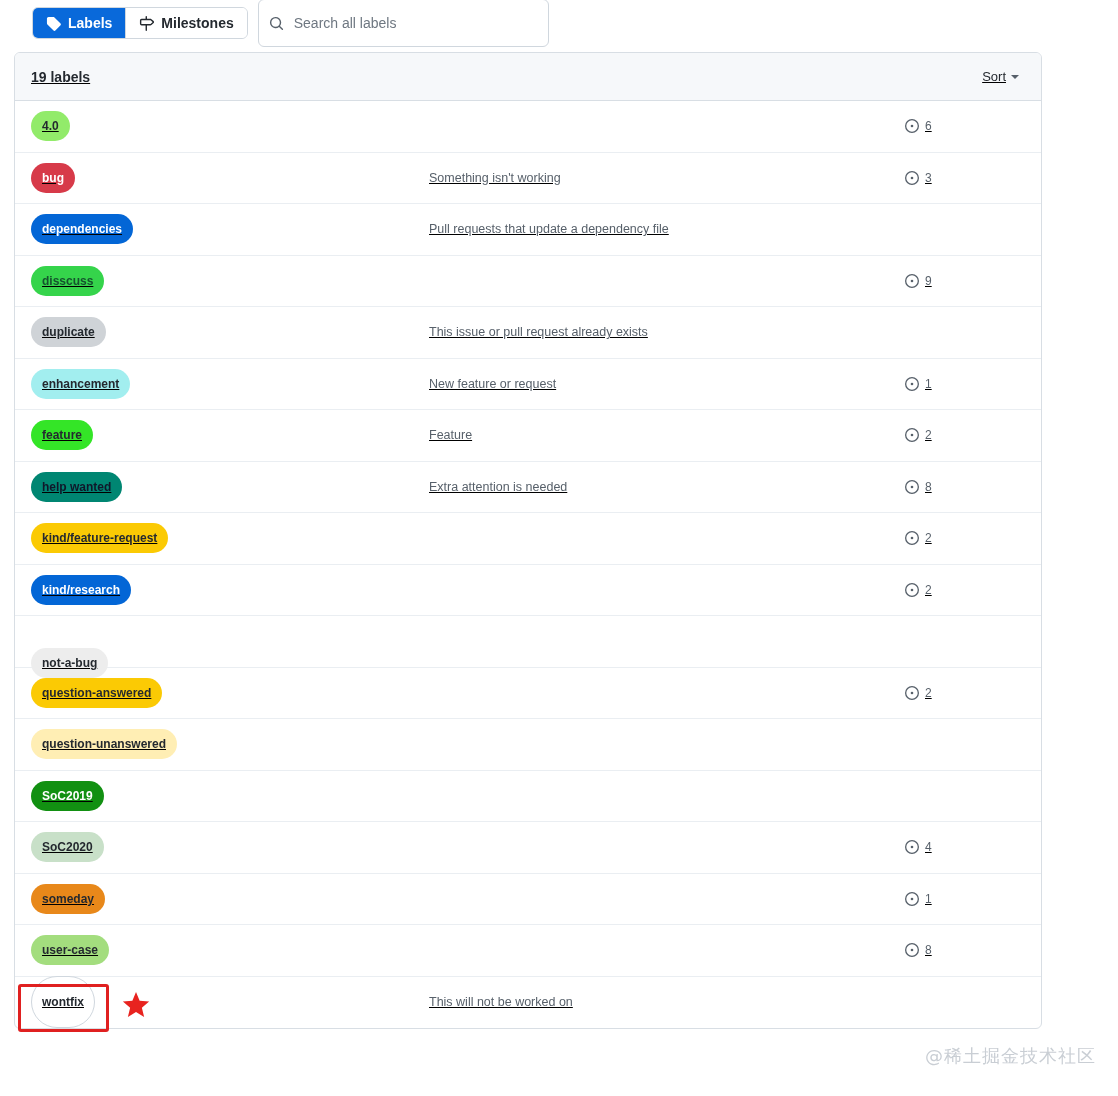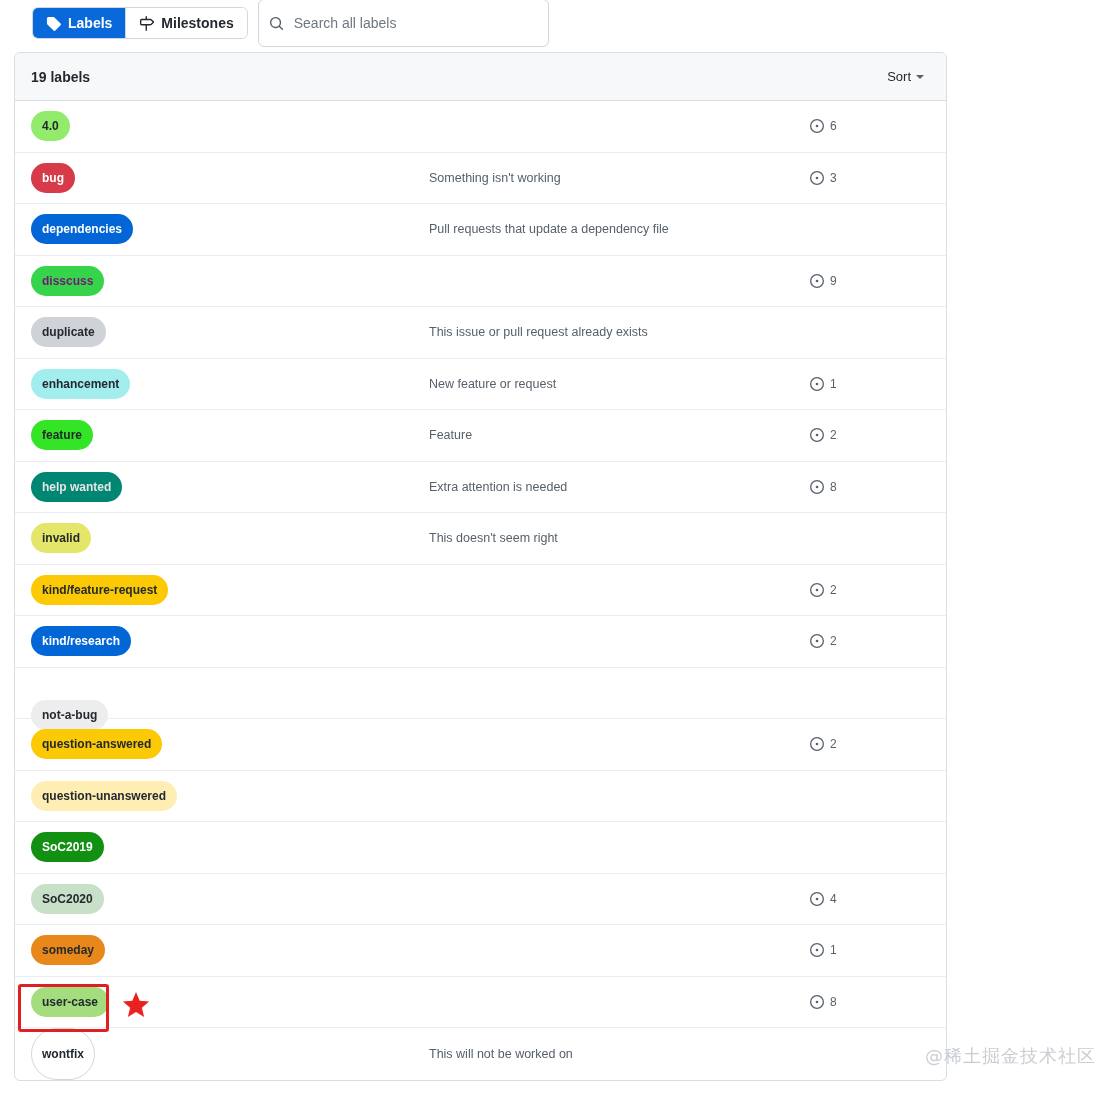--- a/index.html
+++ b/index.html
@@ -59,25 +59,26 @@
     font-family: "Liberation Sans", sans-serif;
     font-size: 14px; color: #24292f;
     width: 100%; height: 100%;
   }
   .search-input::placeholder { color: #6e7781; opacity: 1; }
 
   
   .card {
     position: absolute;
     left: 14px; top: 52px;
-    width: 933px;
+    width: 1028px;
     border: 1px solid #d8dee4;
     border-radius: 6px;
     background: #ffffff;
     overflow: hidden;
+    text-decoration: underline;
   }
   .card-header {
     height: 48px;
     background: #f6f8fa;
     border-bottom: 1px solid #d8dee4;
     display: flex; align-items: center;
     padding: 0 16px;
   }
   .card-header .count {
     font-size: 14px; color: #24292f; font-weight: 600;
@@ -247,21 +248,21 @@
         </div>
         <div class="row">
           <div class="col-label">
             <span class="chip" style="background: rgb(3, 102, 214); color: rgb(255, 255, 255);">dependencies</span>
           </div>
           <div class="col-desc">Pull requests that update a dependency file</div>
           <div class="col-count"></div>
         </div>
         <div class="row">
           <div class="col-label">
-            <span class="chip" style="background: rgb(53, 212, 75); color: #701a75;">disscuss</span>
+            <span class="chip" style="background: rgb(53, 212, 75); color: #14532d;">disscuss</span>
           </div>
           <div class="col-desc"></div>
           <div class="col-count">
             <span class="issue-count">
               <span>
                 <svg width="14" height="14" viewBox="0 0 16 16" aria-hidden="true">
                   <path d="M8 9.5a1.5 1.5 0 1 0 0-3 1.5 1.5 0 0 0 0 3Z"></path>
                   <path d="M8 0a8 8 0 1 1 0 16A8 8 0 0 1 8 0ZM1.5 8a6.5 6.5 0 1 0 13 0 6.5 6.5 0 0 0-13 0Z"></path>
                 </svg>
               </span>
@@ -305,41 +306,34 @@
                   <path d="M8 9.5a1.5 1.5 0 1 0 0-3 1.5 1.5 0 0 0 0 3Z"></path>
                   <path d="M8 0a8 8 0 1 1 0 16A8 8 0 0 1 8 0ZM1.5 8a6.5 6.5 0 1 0 13 0 6.5 6.5 0 0 0-13 0Z"></path>
                 </svg>
               </span>
               <span>2</span>
             </span>
           </div>
         </div>
         <div class="row">
           <div class="col-label">
-            <span class="chip" style="background: rgb(0, 134, 114); color: #e5e5e5;">help wanted</span>
+            <span class="chip" style="background: rgb(0, 134, 114); color: #0f172a;">help wanted</span>
           </div>
           <div class="col-desc">Extra attention is needed</div>
           <div class="col-count">
             <span class="issue-count">
               <span>
                 <svg width="14" height="14" viewBox="0 0 16 16" aria-hidden="true">
                   <path d="M8 9.5a1.5 1.5 0 1 0 0-3 1.5 1.5 0 0 0 0 3Z"></path>
                   <path d="M8 0a8 8 0 1 1 0 16A8 8 0 0 1 8 0ZM1.5 8a6.5 6.5 0 1 0 13 0 6.5 6.5 0 0 0-13 0Z"></path>
                 </svg>
               </span>
               <span>8</span>
             </span>
           </div>
-        </div>
-        <div class="row">
-          <div class="col-label">
-            <span class="chip" style="background: rgb(228, 230, 105); color: rgb(36, 41, 47);">invalid</span>
-          </div>
-          <div class="col-desc">This doesn't seem right</div>
-          <div class="col-count"></div>
         </div>
         <div class="row">
           <div class="col-label">
             <span class="chip" style="background: rgb(251, 202, 4); color: rgb(36, 41, 47);">kind/feature-request</span>
           </div>
           <div class="col-desc"></div>
           <div class="col-count">
             <span class="issue-count">
               <span>
                 <svg width="14" height="14" viewBox="0 0 16 16" aria-hidden="true">

